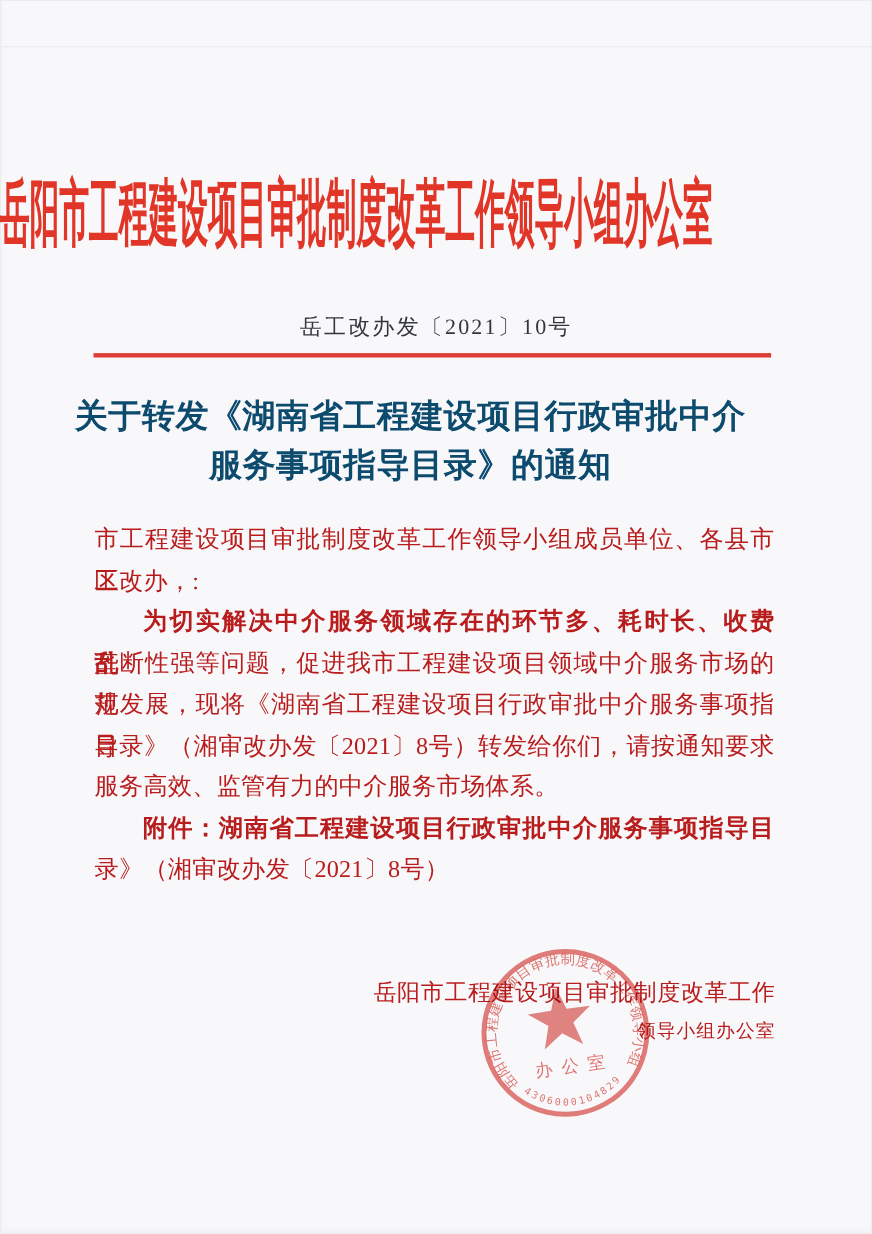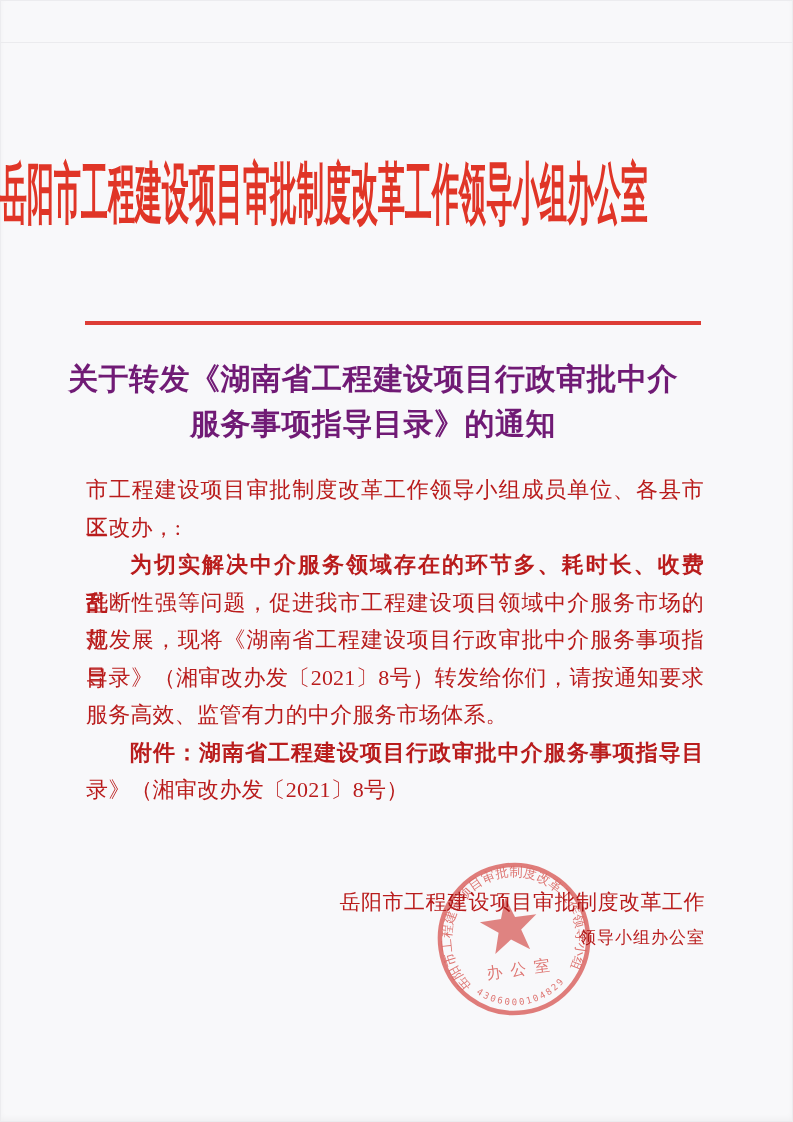--- a/index.html
+++ b/index.html
@@ -34,21 +34,21 @@
   }
   
   .red-divider{
     position:absolute;left:85px;top:321px;width:616px;height:4px;
     background:#dd3d36;
   }
   
   .doc-title{
     position:absolute;left:0;top:356px;width:746px;
     text-align:center;font-size:30px;font-weight:bold;line-height:45px;
-    color:#701a75;letter-spacing:0.5px;
+    color:#0c4a6e;letter-spacing:0.5px;
   }
   
   .doc-body{
     position:absolute;left:86px;top:471px;width:618px;
   }
   .body-line{
     height:37.5px;line-height:37.5px;font-size:22px;
     white-space:nowrap;text-align:left;color:#b91c1c;
     letter-spacing:0.2px;
   }
@@ -74,20 +74,21 @@
 <body>
 
 <div class="page">
 
   <div class="scan-artifact"></div>
 
   <div class="letterhead">
     <span class="org">岳阳市工程建设项目审批制度改革工作领导小组办公室</span>
   </div>
 
+  <div class="doc-number">岳工改办发〔2021〕10号</div>
 
   <div class="red-divider"></div>
 
   <div class="doc-title">
     <div>关于转发《湖南省工程建设项目行政审批中介</div>
     <div>服务事项指导目录》的通知</div>
   </div>
 
   <div class="doc-body">
       <div class="body-line fill">市工程建设项目审批制度改革工作领导小组成员单位、各县市区</div>

